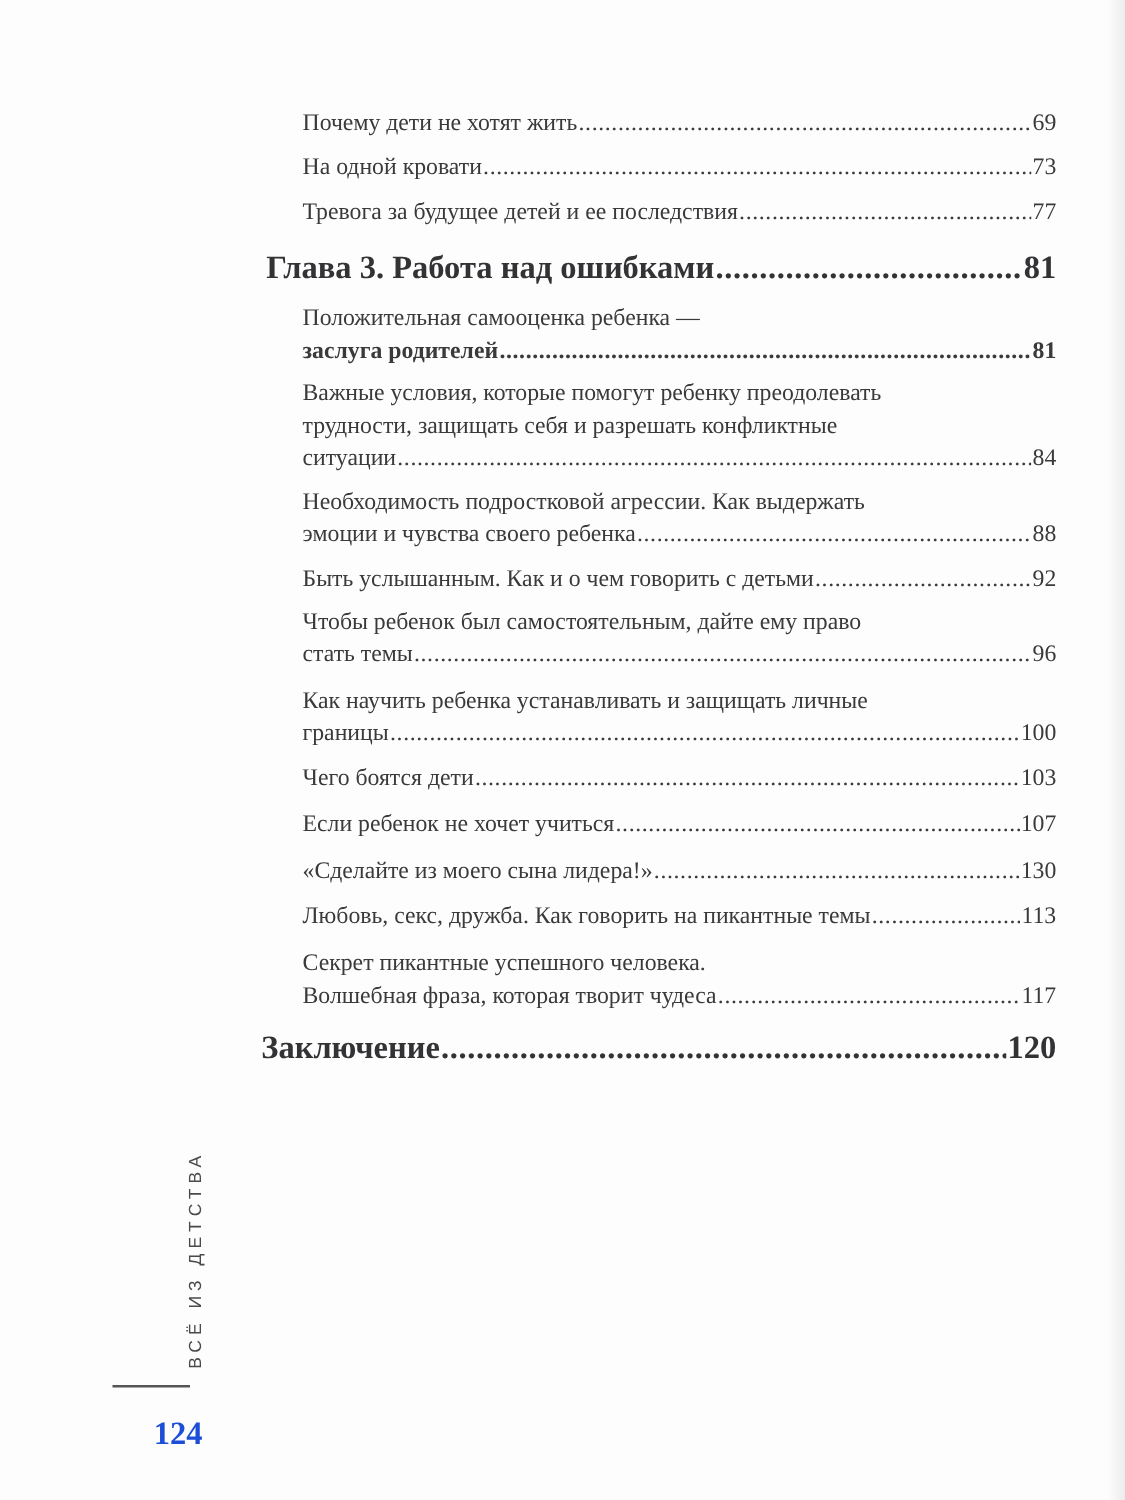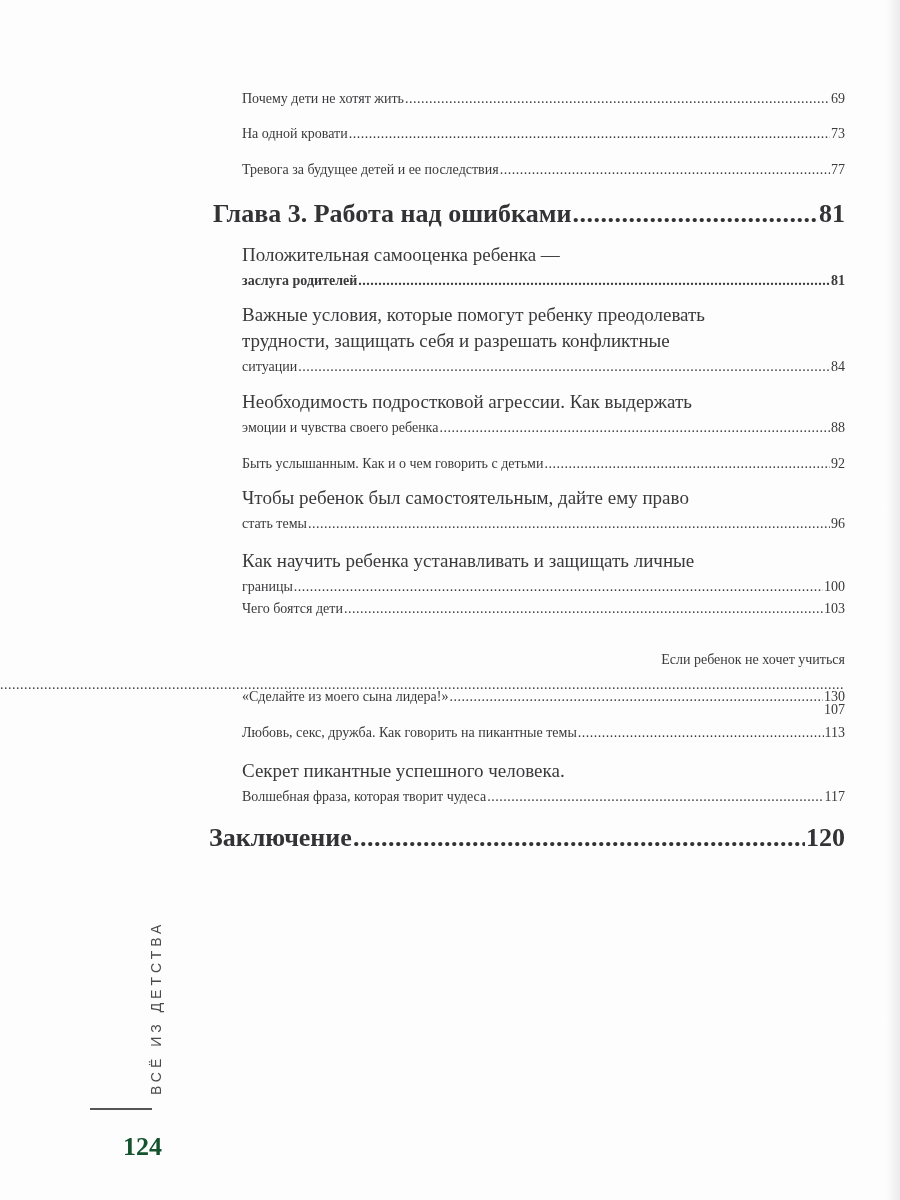--- a/index.html
+++ b/index.html
@@ -6,34 +6,34 @@
   body {
     width:900px; height:1200px; position:relative; overflow:hidden;
     background:#fdfdfd;
     font-family:"Liberation Serif", "DejaVu Serif", serif;
     color:#3a3a3c;
   }
   .edge { position:absolute; top:0; right:0; width:14px; height:1200px;
     background:linear-gradient(to right, rgba(240,240,242,0), #ececef); }
   .toc { position:absolute; left:0; top:0; width:900px; }
   .row { position:absolute; display:flex; align-items:flex-end; }
-  .row.sub { left:240px; width:605px; font-size:14px; line-height:25px; }
+  .row.sub { left:240px; width:605px; font-size:19px; line-height:25px; }
   .row.chap { left:213px; width:632px; font-size:26px; font-weight:bold; line-height:28px; color:#333336; }
   .row .title { white-space:pre-line; }
   .dots { flex:1; overflow:hidden; white-space:nowrap; margin:0 1px; letter-spacing:0.5px; }
   .dots::after { content:"..................................................................................................................................................................................................................."; }
   .page { white-space:nowrap; }
   .block { position:absolute; }
   .spine { position:absolute; left:140px; top:935px; width:30px; height:160px; }
   .spine span { position:absolute; left:0; bottom:0; transform-origin:left bottom;
     transform:rotate(-90deg) translate(0, 24px);
     font-family:"Liberation Sans", "DejaVu Sans", sans-serif; font-size:14px; letter-spacing:4px;
     white-space:nowrap; color:#4a4a4c; }
   .folio-rule { position:absolute; left:90px; top:1108px; width:62px; height:2px; background:#555; }
-  .folio { position:absolute; left:123px; top:1132px; font-size:26px; font-weight:bold; color:#14532d; }
+  .folio { position:absolute; left:123px; top:1132px; font-size:26px; font-weight:bold; color:#1d4ed8; }
 </style>
 </head>
 <body>
 
 <div class="edge"></div>
 
 <div class="toc">
 
   <div class="block" style="left:242px;top:86px;width:603px;">
     <div class="row sub" style="position:relative;left:0;width:603px;">
@@ -114,30 +114,30 @@
 
   <div class="block" style="left:242px;top:548px;width:603px;font-size:19px;line-height:26px;">
     <div>Как научить ребенка устанавливать и защищать личные</div>
     <div class="row sub" style="position:relative;left:0;width:603px;">
       <span class="title">границы</span>
       <span class="dots"></span>
       <span class="page">100</span>
     </div>
   </div>
 
-  <div class="block" style="left:242px;top:596px;width:603px;">
+  <div class="block" style="left:242px;top:610px;width:603px;">
     <div class="row sub" style="position:relative;left:0;width:603px;">
       <span class="title">Чего боятся дети</span>
       <span class="dots"></span>
       <span class="page">103</span>
     </div>
   </div>
 
   <div class="block" style="left:242px;top:647px;width:603px;">
-    <div class="row sub" style="position:relative;left:0;width:603px;flex-direction:column;">
+    <div class="row sub" style="position:relative;left:0;width:603px;">
       <span class="title">Если ребенок не хочет учиться</span>
       <span class="dots"></span>
       <span class="page">107</span>
     </div>
   </div>
 
   <div class="block" style="left:242px;top:684px;width:603px;">
     <div class="row sub" style="position:relative;left:0;width:603px;">
       <span class="title">«Сделайте из моего сына лидера!»</span>
       <span class="dots"></span>

